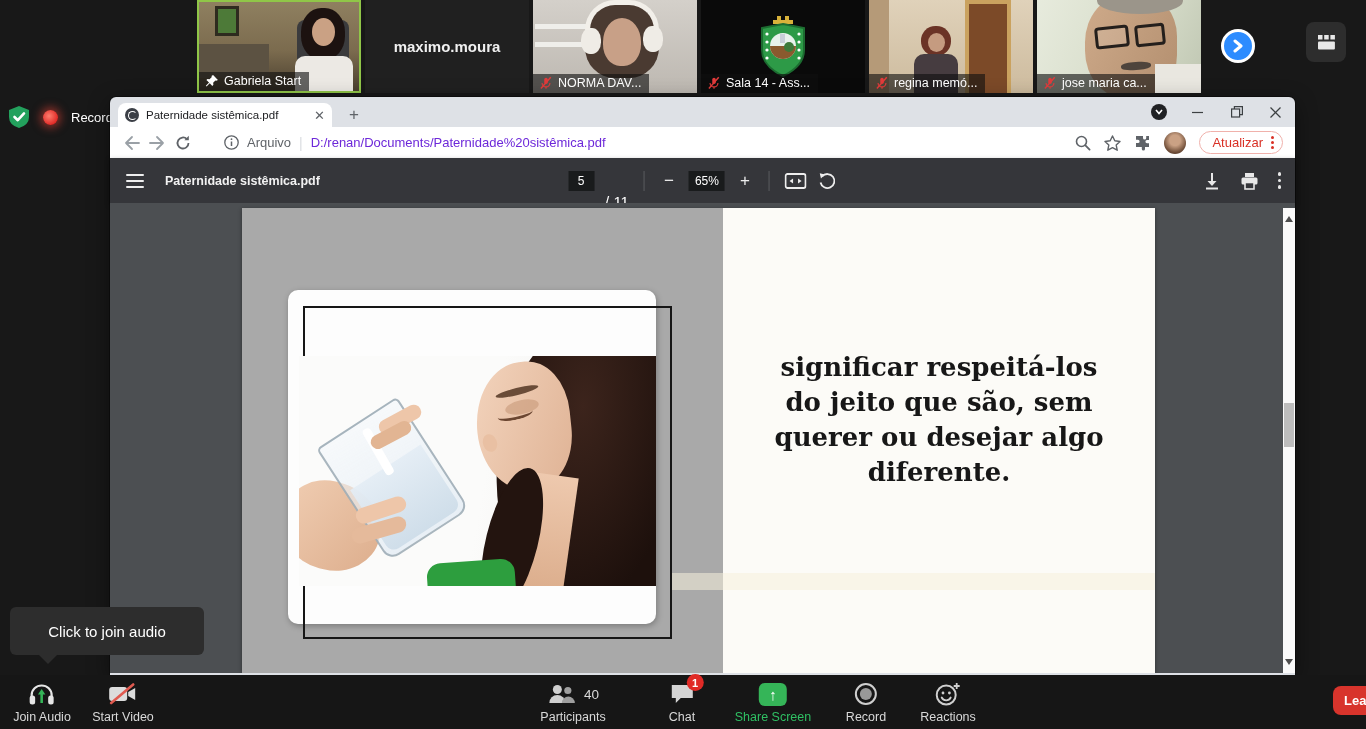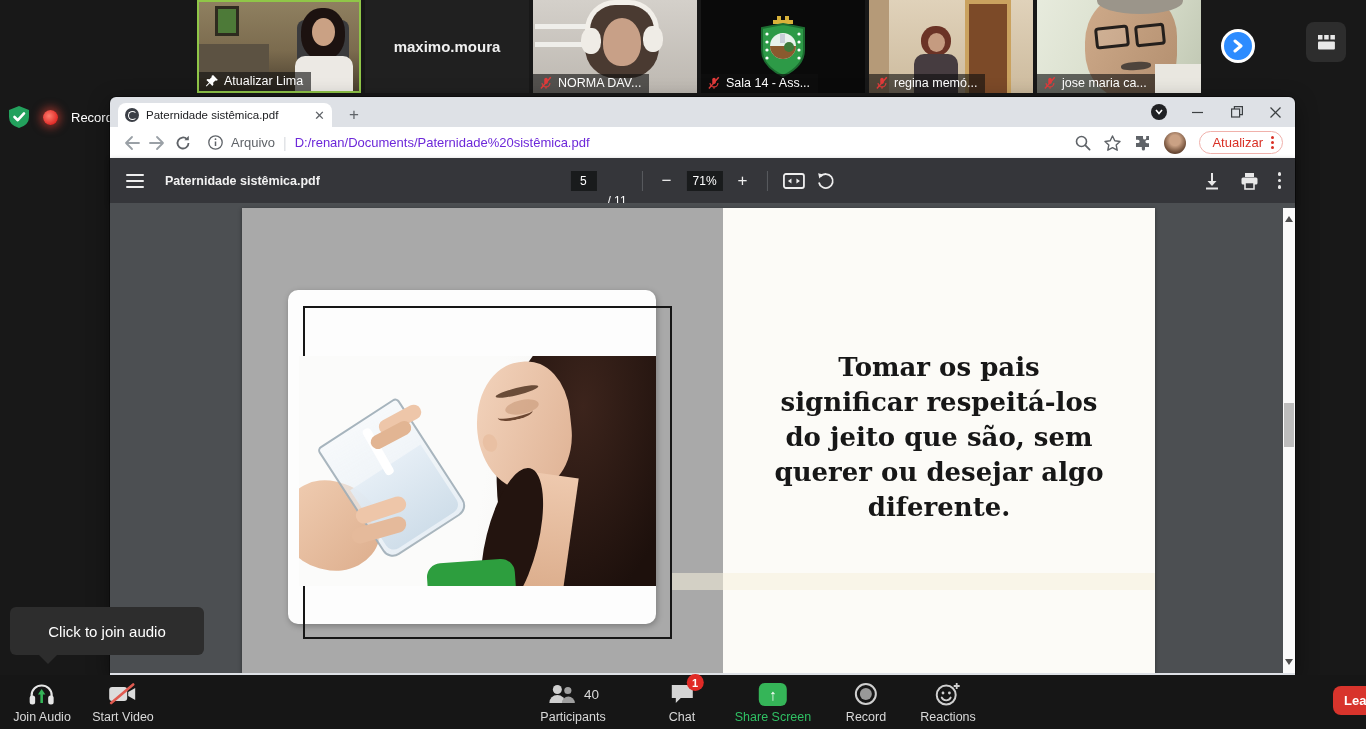--- a/index.html
+++ b/index.html
@@ -92,21 +92,21 @@
   .favicon { width:14px; height:14px; border-radius:50%; background:#3b3f46; position:relative; flex:0 0 auto; }
   .favicon::after { content:""; position:absolute; left:3px; top:3px; width:7px; height:7px;
     border:1.2px solid #fff; border-radius:50%; border-right-color:transparent; }
   .winctl { position:absolute; top:0; right:0; height:30px; display:flex; align-items:center; }
   .winbtn { width:39px; height:30px; display:flex; align-items:center; justify-content:center; }
   .circlechev { position:absolute; right:128px; top:7px; width:16px; height:16px; border-radius:50%;
     background:#202124; display:flex; align-items:center; justify-content:center; }
   
   .btoolbar { position:relative; height:31px; background:#fff; display:flex; align-items:center; padding:0 8px; }
   .navic { width:26px; height:26px; display:flex; align-items:center; justify-content:center; flex:0 0 auto; }
-  .addr { display:flex; align-items:center; gap:8px; margin-left:12px; flex:1; min-width:0; }
+  .addr { display:flex; align-items:center; gap:8px; margin-left:28px; flex:1; min-width:0; }
   .addrtext { font-size:13px; color:#6d28d9; white-space:nowrap; overflow:hidden; }
   .addrpfx { font-size:13px; color:#5f6368; }
   .addrsep { color:#dadce0; font-size:14px; }
   .rightics { display:flex; align-items:center; gap:13px; padding-right:4px; }
   .avatar { width:22px; height:22px; border-radius:50%;
     background:radial-gradient(circle at 50% 38%, #caa184 30%, #6b4a35 70%, #3f2b20); }
   .updbtn { display:flex; align-items:center; gap:8px; border:1.5px solid #f0b1ab; border-radius:14px;
     padding:3px 8px 3px 12px; color:#d93025; font-size:13px; }
   .reddots { display:flex; flex-direction:column; gap:2px; }
   .reddots i { width:3px; height:3px; border-radius:50%; background:#d93025; }
@@ -117,21 +117,21 @@
   .pdftitle { font-size:12.5px; font-weight:bold; color:#f1f1f1; }
   .hamb { display:flex; flex-direction:column; gap:4px; }
   .hamb i { width:18px; height:2px; background:#eee; border-radius:1px; }
   .pdfcenter { position:absolute; left:50%; transform:translateX(-50%); display:flex; align-items:center; gap:11px; }
   .pgbox { background:#191b1c; color:#fff; font-size:12px; width:26px; height:20px;
     display:flex; align-items:center; justify-content:center; }
   .zbox { background:#191b1c; color:#fff; font-size:12px; width:36px; height:20px;
     display:flex; align-items:center; justify-content:center; }
   .pdfsep { width:1px; height:20px; background:#5a5c60; margin:0 4px; }
   .pm { font-size:17px; color:#eee; width:18px; text-align:center; }
-  .smalltx { font-size:12px; color:#fff;margin-top:41px; }
+  .smalltx { font-size:15px; color:#fff;margin-top:41px; }
   .pdfright { position:absolute; right:14px; display:flex; align-items:center; gap:19px; }
   .vdots { display:flex; flex-direction:column; gap:3px; }
   .vdots i { width:3.5px; height:3.5px; border-radius:50%; background:#e8e8e8; }
   
   .pdfcontent { position:relative; height:470px; background:#4c4f52; overflow:hidden; }
   .page { position:absolute; left:132px; top:5px; width:913px; height:465px; background:#a9a9a9;
     box-shadow:0 1px 4px rgba(0,0,0,.4); }
   .page .righthalf { position:absolute; left:481px; top:0; width:432px; height:465px; background:#fcfbf7; }
   .page .creamband { position:absolute; left:430px; top:365px; width:483px; height:17px; background:#f6f0dd; opacity:.55; }
   .whitecard { position:absolute; left:46px; top:82px; width:368px; height:334px; background:#fdfdfd;
@@ -202,21 +202,21 @@
         <div class="hair"></div>
           <div class="face"></div>
           <div class="blazer"></div>
       </div>
       <div class="namelabel">
         <span class="icon14">
           <svg viewBox="0 0 16 16" width="14" height="14">
               <path fill="#fff" d="M9.2 1.2l5.6 5.6-1.9 1-1-.4-2.6 2.6.3 2.4-1.2 1.2-3-3-3.6 3.6-.8-.8 3.6-3.6-3-3 1.2-1.2 2.4.3 2.6-2.6-.4-1z"></path>
             </svg>
         </span>
-        <span>Atualizar Lima</span>
+        <span>Gabriela Start</span>
       </div>
     </div>
 
     <div class="tile name-only" style="left:365px">
       <span>maximo.moura</span>
     </div>
 
     <div class="tile" style="left:533px">
       <div class="v-nor">
         <div class="shelf"></div>
@@ -434,21 +434,21 @@
             <i></i>
             <i></i>
           </span>
         <span class="pdftitle">Paternidade sistêmica.pdf</span>
       </div>
       <div class="pdfcenter">
         <span class="pgbox">5</span>
         <span class="smalltx">/ 11</span>
         <span class="pdfsep"></span>
         <span class="pm">−</span>
-        <span class="zbox">71%</span>
+        <span class="zbox">65%</span>
         <span class="pm">+</span>
         <span class="pdfsep"></span>
         <svg width="22" height="18" viewBox="0 0 22 18">
           <rect x="1" y="2" width="20" height="14" rx="2" fill="none" stroke="#eee" stroke-width="1.8"></rect>
           <polygon points="5,9 8.5,6.5 8.5,11.5" fill="#eee"></polygon>
           <polygon points="17,9 13.5,6.5 13.5,11.5" fill="#eee"></polygon>
         </svg>
         <svg width="19" height="19" viewBox="0 0 19 19">
           <path d="M4.5 5.5 a7 7 0 1 1 -1.5 6" fill="none" stroke="#eee" stroke-width="1.8"></path>
           <polygon points="2.2,2.2 7.4,3.4 3.4,7.4" fill="#eee"></polygon>
@@ -493,21 +493,20 @@
           <div class="ph-glass">
               <div class="ph-water"></div>
               <div class="ph-straw"></div>
             </div>
           <div class="ph-fin1"></div>
           <div class="ph-fin2"></div>
           <div class="ph-fint"></div>
           <div class="ph-fint2"></div>
         </div>
         <div class="quote">
-          <div>Tomar os pais</div>
           <div>significar respeitá-los</div>
           <div>do jeito que são, sem</div>
           <div>querer ou desejar algo</div>
           <div>diferente.</div>
         </div>
       </div>
       <div class="sbar">
         <span class="sb-up"></span>
         <span class="sb-th"></span>
         <span class="sb-dn"></span>

